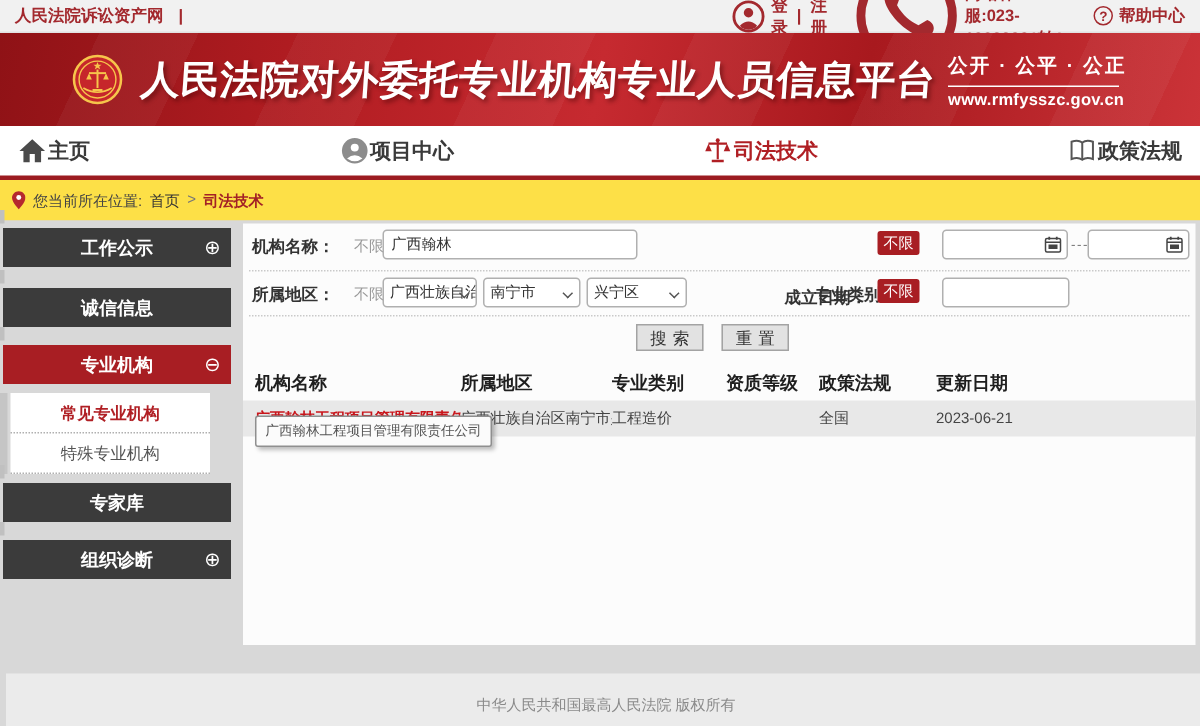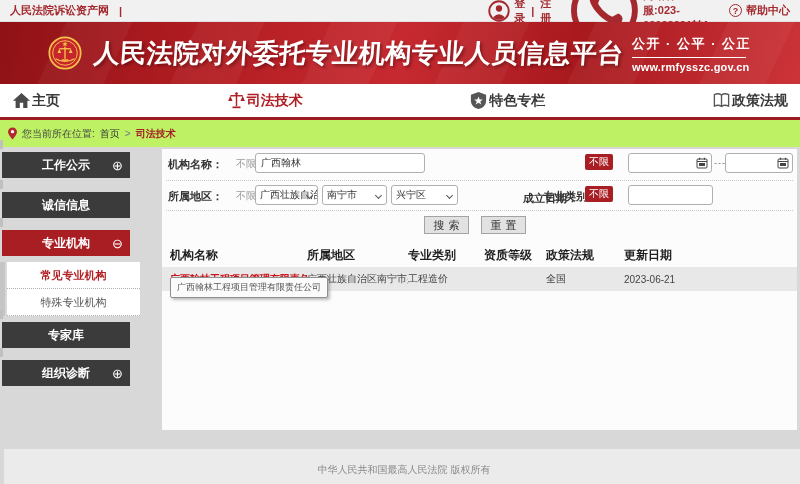--- a/index.html
+++ b/index.html
@@ -35,34 +35,34 @@
   
   .nav { position:absolute; top:84px; left:0; width:800px; height:36px; background:#fff;
          border-bottom:3px solid #9c1c21; display:flex; align-items:center;
          justify-content:space-between; padding:0 8px; }
   .nav-item { display:flex; align-items:center; gap:1px; font-size:14px; font-weight:bold;
               color:#3a3a3a; cursor:pointer; padding:0 4px; }
   .nav-item.active { color:#b01f24; }
   .nav-icon { width:19px; height:19px; display:block; }
 
   
-  .breadcrumb { position:absolute; top:120px; left:0; width:800px; height:27px; background:#bef264;
+  .breadcrumb { position:absolute; top:120px; left:0; width:800px; height:27px; background:#fde047;
                 display:flex; align-items:center; padding:0 8px; font-size:10px; color:#444; gap:5px; }
   .crumb-link { color:#333; cursor:pointer; }
   .crumb-sep { color:#777; }
   .crumb-current { color:#a32126; font-weight:bold; cursor:pointer; }
 
   
   .main-bg { position:absolute; top:147px; left:0; width:800px; height:302px; background:#d8d8d8; }
   .footerband { position:absolute; top:449px; left:4px; width:800px; height:35px; background:#ebebeb;
                 text-align:center; font-size:10px; color:#8a8a8a; padding-top:14px; }
 
   
   .sidebar { position:absolute; left:0; top:152px; width:160px; }
-  .side-block { position:relative; margin-left:2px; width:128px; height:26px; background:#3b3b3b;
+  .side-block { position:relative; margin-left:2px; width:152px; height:26px; background:#3b3b3b;
                 color:#fff; font-size:12px; font-weight:bold; display:flex; align-items:center;
                 justify-content:center; margin-bottom:14px; cursor:pointer; }
   .side-block::before { content:""; position:absolute; left:-2px; top:-12px; width:3px; height:9px; background:#c0c0c0; }
   .side-block .blk-icon { position:absolute; right:7px; top:50%; transform:translateY(-50%);
                 font-size:13px; font-weight:normal; line-height:1; }
   .side-block.tight { margin-bottom:12px; }
   .side-block.red { background:#a81e23; margin-bottom:6px; }
   .submenu { position:relative; margin-left:7px; width:133px; background:#fff; margin-bottom:6px; }
   .submenu::before { content:""; position:absolute; left:-7px; top:0; width:5px; height:100%; background:#c5c5c5; }
   .submenu-item { height:27px; display:flex; align-items:center; justify-content:center;
@@ -155,37 +155,38 @@
     </div>
   </div>
 
   <div class="nav">
     <div class="nav-item">
       <svg class="nav-icon" viewBox="0 0 20 20">
         <path d="M10 2 L19 10.2 H16.2 V18 H11.8 V12.3 H8.2 V18 H3.8 V10.2 H1 Z" fill="#4a4a4a"></path>
       </svg>
       <span>主页</span>
     </div>
+    <div class="nav-item">
+      <svg class="nav-icon" viewBox="0 0 20 20">
+        <circle cx="10" cy="10" r="9" fill="#8c8c8c"></circle>
+        <circle cx="10" cy="7.8" r="2.8" fill="#fff"></circle>
+        <path d="M4.6 15.4 Q10 10.8 15.4 15.4 Q10 19.4 4.6 15.4 Z" fill="#fff"></path>
+      </svg>
+      <span>项目中心</span>
+    </div>
     <div class="nav-item active">
       <svg class="nav-icon" viewBox="0 0 20 20">
         <circle cx="10" cy="2.6" r="1.4" fill="#b01f24"></circle>
         <path d="M10 3 V16" stroke="#b01f24" stroke-width="1.5" fill="none"></path>
         <path d="M3.5 5 H16.5" stroke="#b01f24" stroke-width="1.5" fill="none"></path>
         <path d="M3.5 5 L1.2 10.4 H5.8 Z" fill="#b01f24"></path>
         <path d="M16.5 5 L14.2 10.4 H18.8 Z" fill="#b01f24"></path>
         <path d="M5.8 17.2 H14.2" stroke="#b01f24" stroke-width="1.8" fill="none"></path>
       </svg>
       <span>司法技术</span>
-    </div>
-    <div class="nav-item">
-      <svg class="nav-icon" viewBox="0 0 20 20">
-        <path d="M10 1 L18 4 V10 C18 15 14.5 18 10 19 C5.5 18 2 15 2 10 V4 Z" fill="#565656"></path>
-        <polygon points="10,5.8 11.2,9 14.5,9 11.9,11 12.9,14.2 10,12.3 7.1,14.2 8.1,11 5.5,9 8.8,9" fill="#fff"></polygon>
-      </svg>
-      <span>特色专栏</span>
     </div>
     <div class="nav-item">
       <svg class="nav-icon" viewBox="0 0 20 20">
         <path d="M10 4.2 C8 2.7 5 2.7 2.5 3.7 V15.8 C5 14.8 8 14.8 10 16.3 C12 14.8 15 14.8 17.5 15.8 V3.7 C15 2.7 12 2.7 10 4.2 Z" fill="none" stroke="#565656" stroke-width="1.4"></path>
         <path d="M10 4.2 V16.3" stroke="#565656" stroke-width="1.4"></path>
       </svg>
       <span>政策法规</span>
     </div>
   </div>
 

